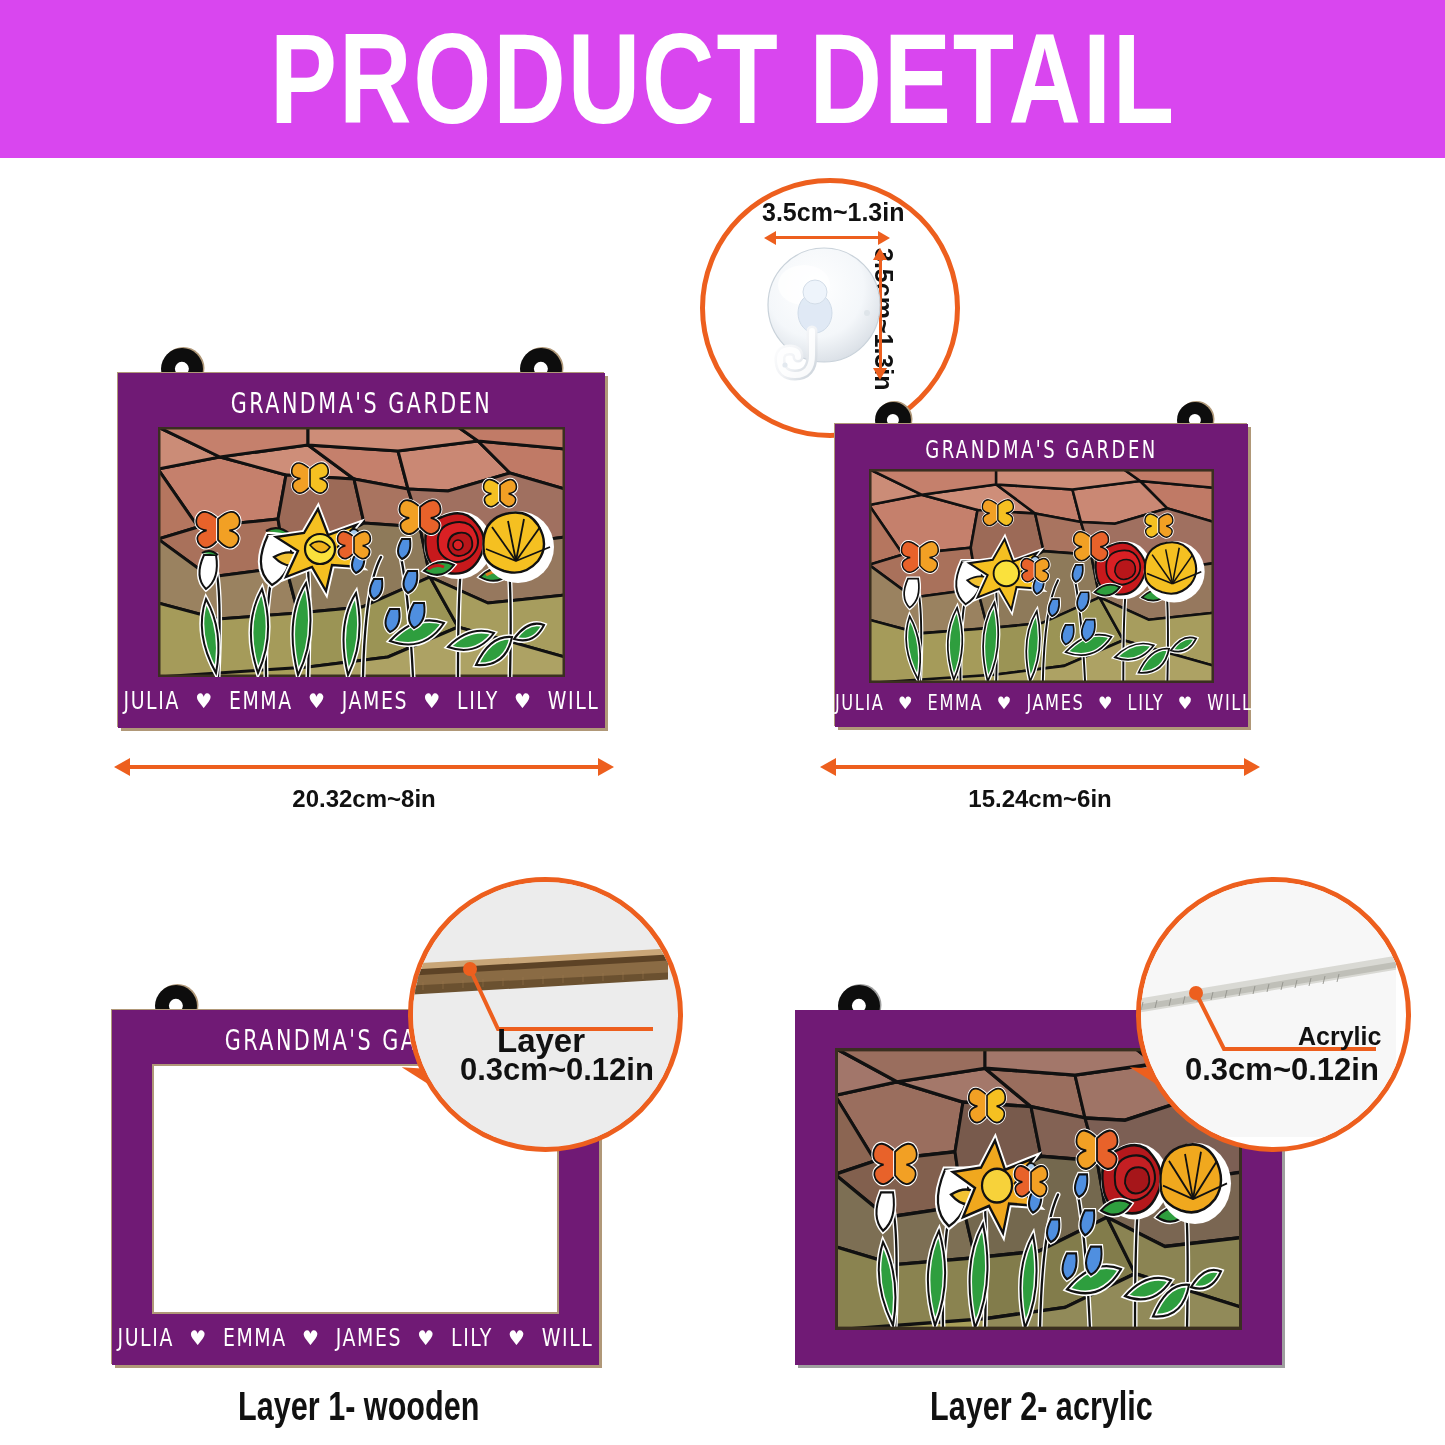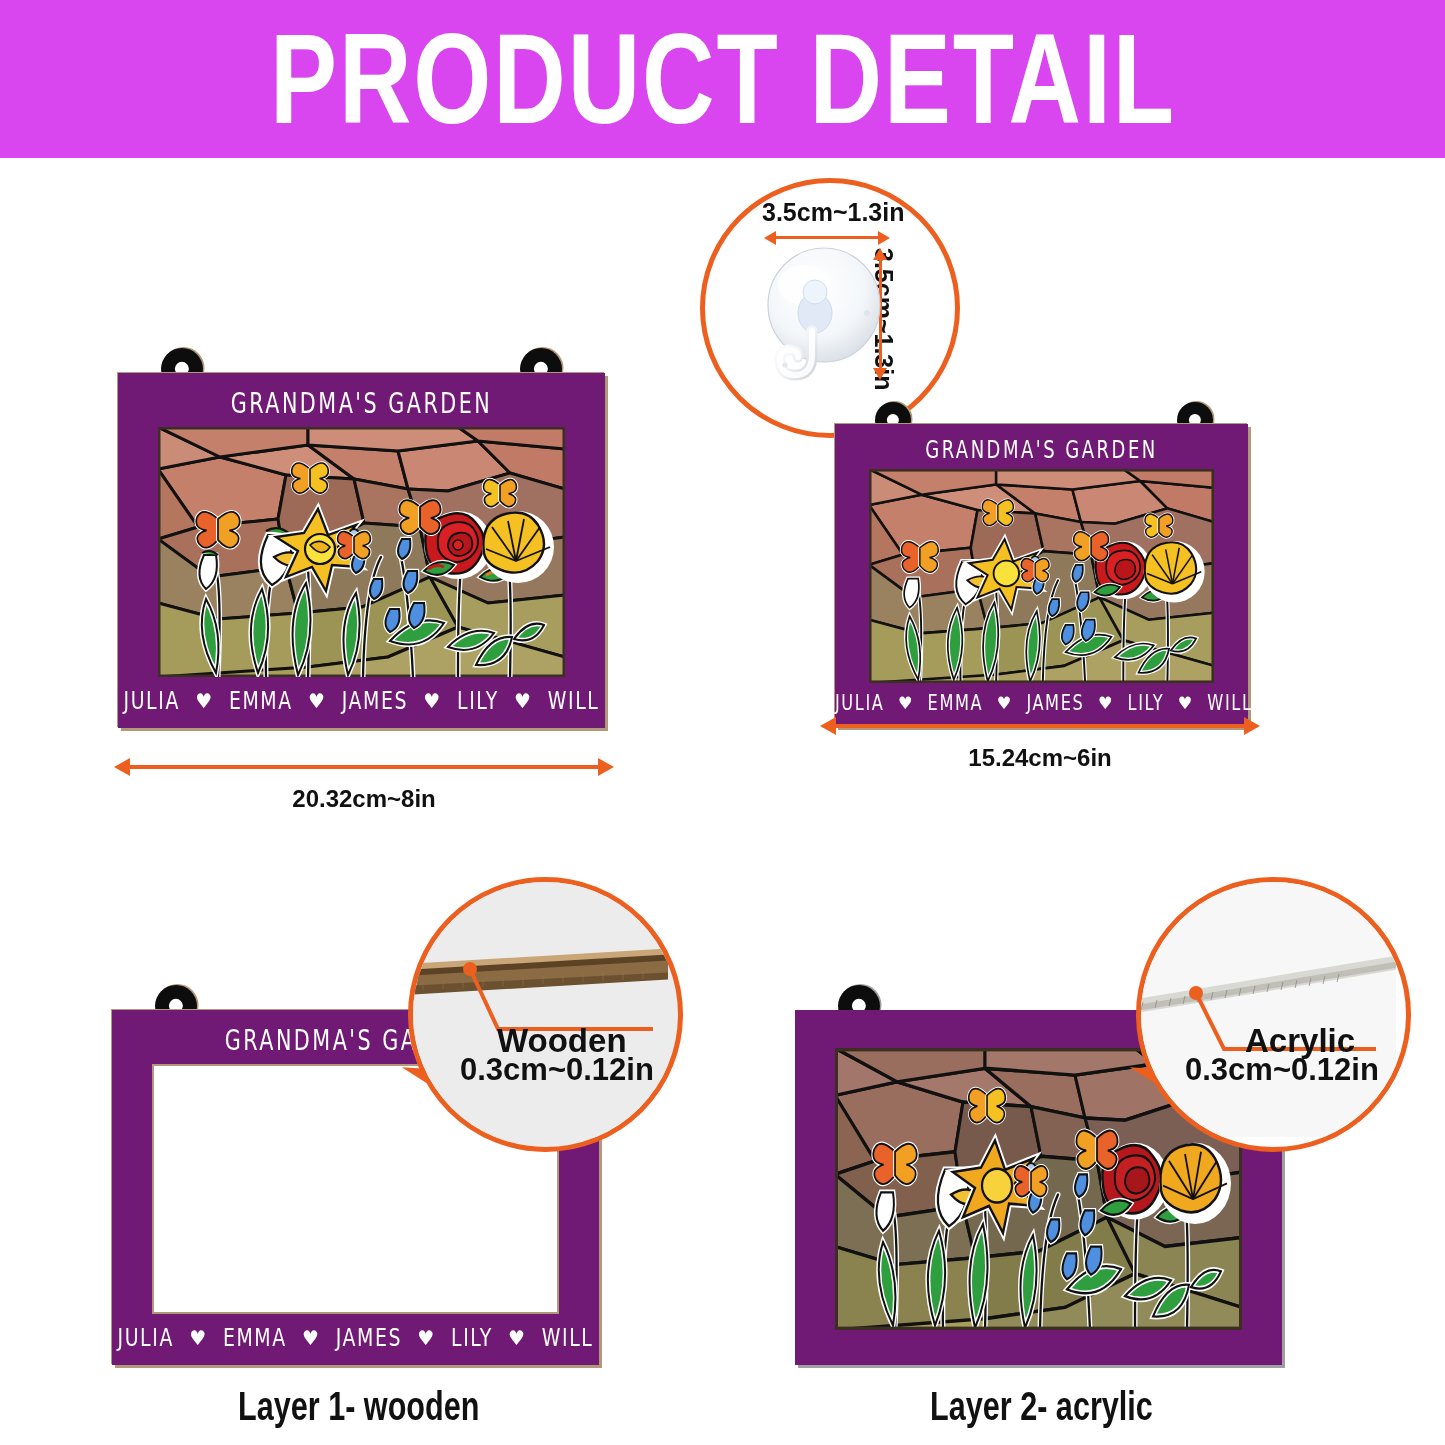--- a/index.html
+++ b/index.html
@@ -512,21 +512,21 @@
       <span class="hrt">&nbsp;♥&nbsp;</span>
       <span>JAMES</span>
       <span class="hrt">&nbsp;♥&nbsp;</span>
       <span>LILY</span>
       <span class="hrt">&nbsp;♥&nbsp;</span>
       <span>WILL</span>
     </div>
   </div>
 </div>
 
-<div class="dimrow" style="left:820px;top:724px;width:440px;height:20px;">
+<div class="dimrow" style="left:820px;top:765px;width:440px;height:20px;">
   <div class="arrow-line"></div>
   <div class="arrow-head l"></div>
   <div class="arrow-head r"></div>
   <div class="dimlabel" style="top:20px;">15.24cm~6in</div>
 </div>
 
 <div class="ornament" style="left:112px;top:985px;width:495px;height:385px;">
 
   <div class="tab" style="--tw:42px;left:43px;top:0px;"></div>
 
@@ -574,21 +574,21 @@
         <path d="M210 90 L210 98"></path>
         <path d="M230 89 L230 97"></path>
     </g>
   </svg>
 </div>
 
 <svg style="position:absolute;left:408px;top:877px;width:265px;height:265px;pointer-events:none;">
   <path d="M62 92 L90 152 L245 152" fill="none" stroke="#ED5F1E" stroke-width="4"></path>
 </svg>
 <div class="dot" style="left:463px;top:962px;"></div>
-<div class="callout-label" style="left:497px;top:1022px;font-size:33px;">Wooden</div>
+<div class="callout-label" style="left:497px;top:1022px;font-size:33px;">Layer</div>
 <div class="callout-label" style="left:460px;top:1052px;font-size:31px;">0.3cm~0.12in</div>
 
 <div class="caption" style="left:238px;top:1385px;">Layer 1- wooden</div>
 
 <div class="ornament" style="left:795px;top:985px;width:495px;height:385px;">
 
   <div class="tab" style="--tw:42px;left:43px;top:0px;box-shadow:1.5px -1px 0 0 #9f9f9f;"></div>
 
   <div class="plaque noshadow" style="top:25px;width:487px;height:355px;">
 
@@ -773,16 +773,16 @@
       <path d="M168 104 L170 96"></path>
         <path d="M182 102 L184 94"></path>
         <path d="M196 100 L198 92"></path>
     </g>
   </svg>
 </div>
 <svg style="position:absolute;left:1136px;top:877px;width:265px;height:265px;pointer-events:none;">
   <path d="M60 116 L88 172 L240 172" fill="none" stroke="#ED5F1E" stroke-width="4"></path>
 </svg>
 <div class="dot" style="left:1189px;top:986px;"></div>
-<div class="callout-label" style="left:1245px;top:1022px;font-size:33px;">Acrylic</div>
+<div class="callout-label" style="left:1298px;top:1022px;font-size:25px;">Acrylic</div>
 <div class="callout-label" style="left:1185px;top:1052px;font-size:31px;">0.3cm~0.12in</div>
 
 <div class="caption" style="left:930px;top:1385px;">Layer 2- acrylic</div>
 
 </body></html>

